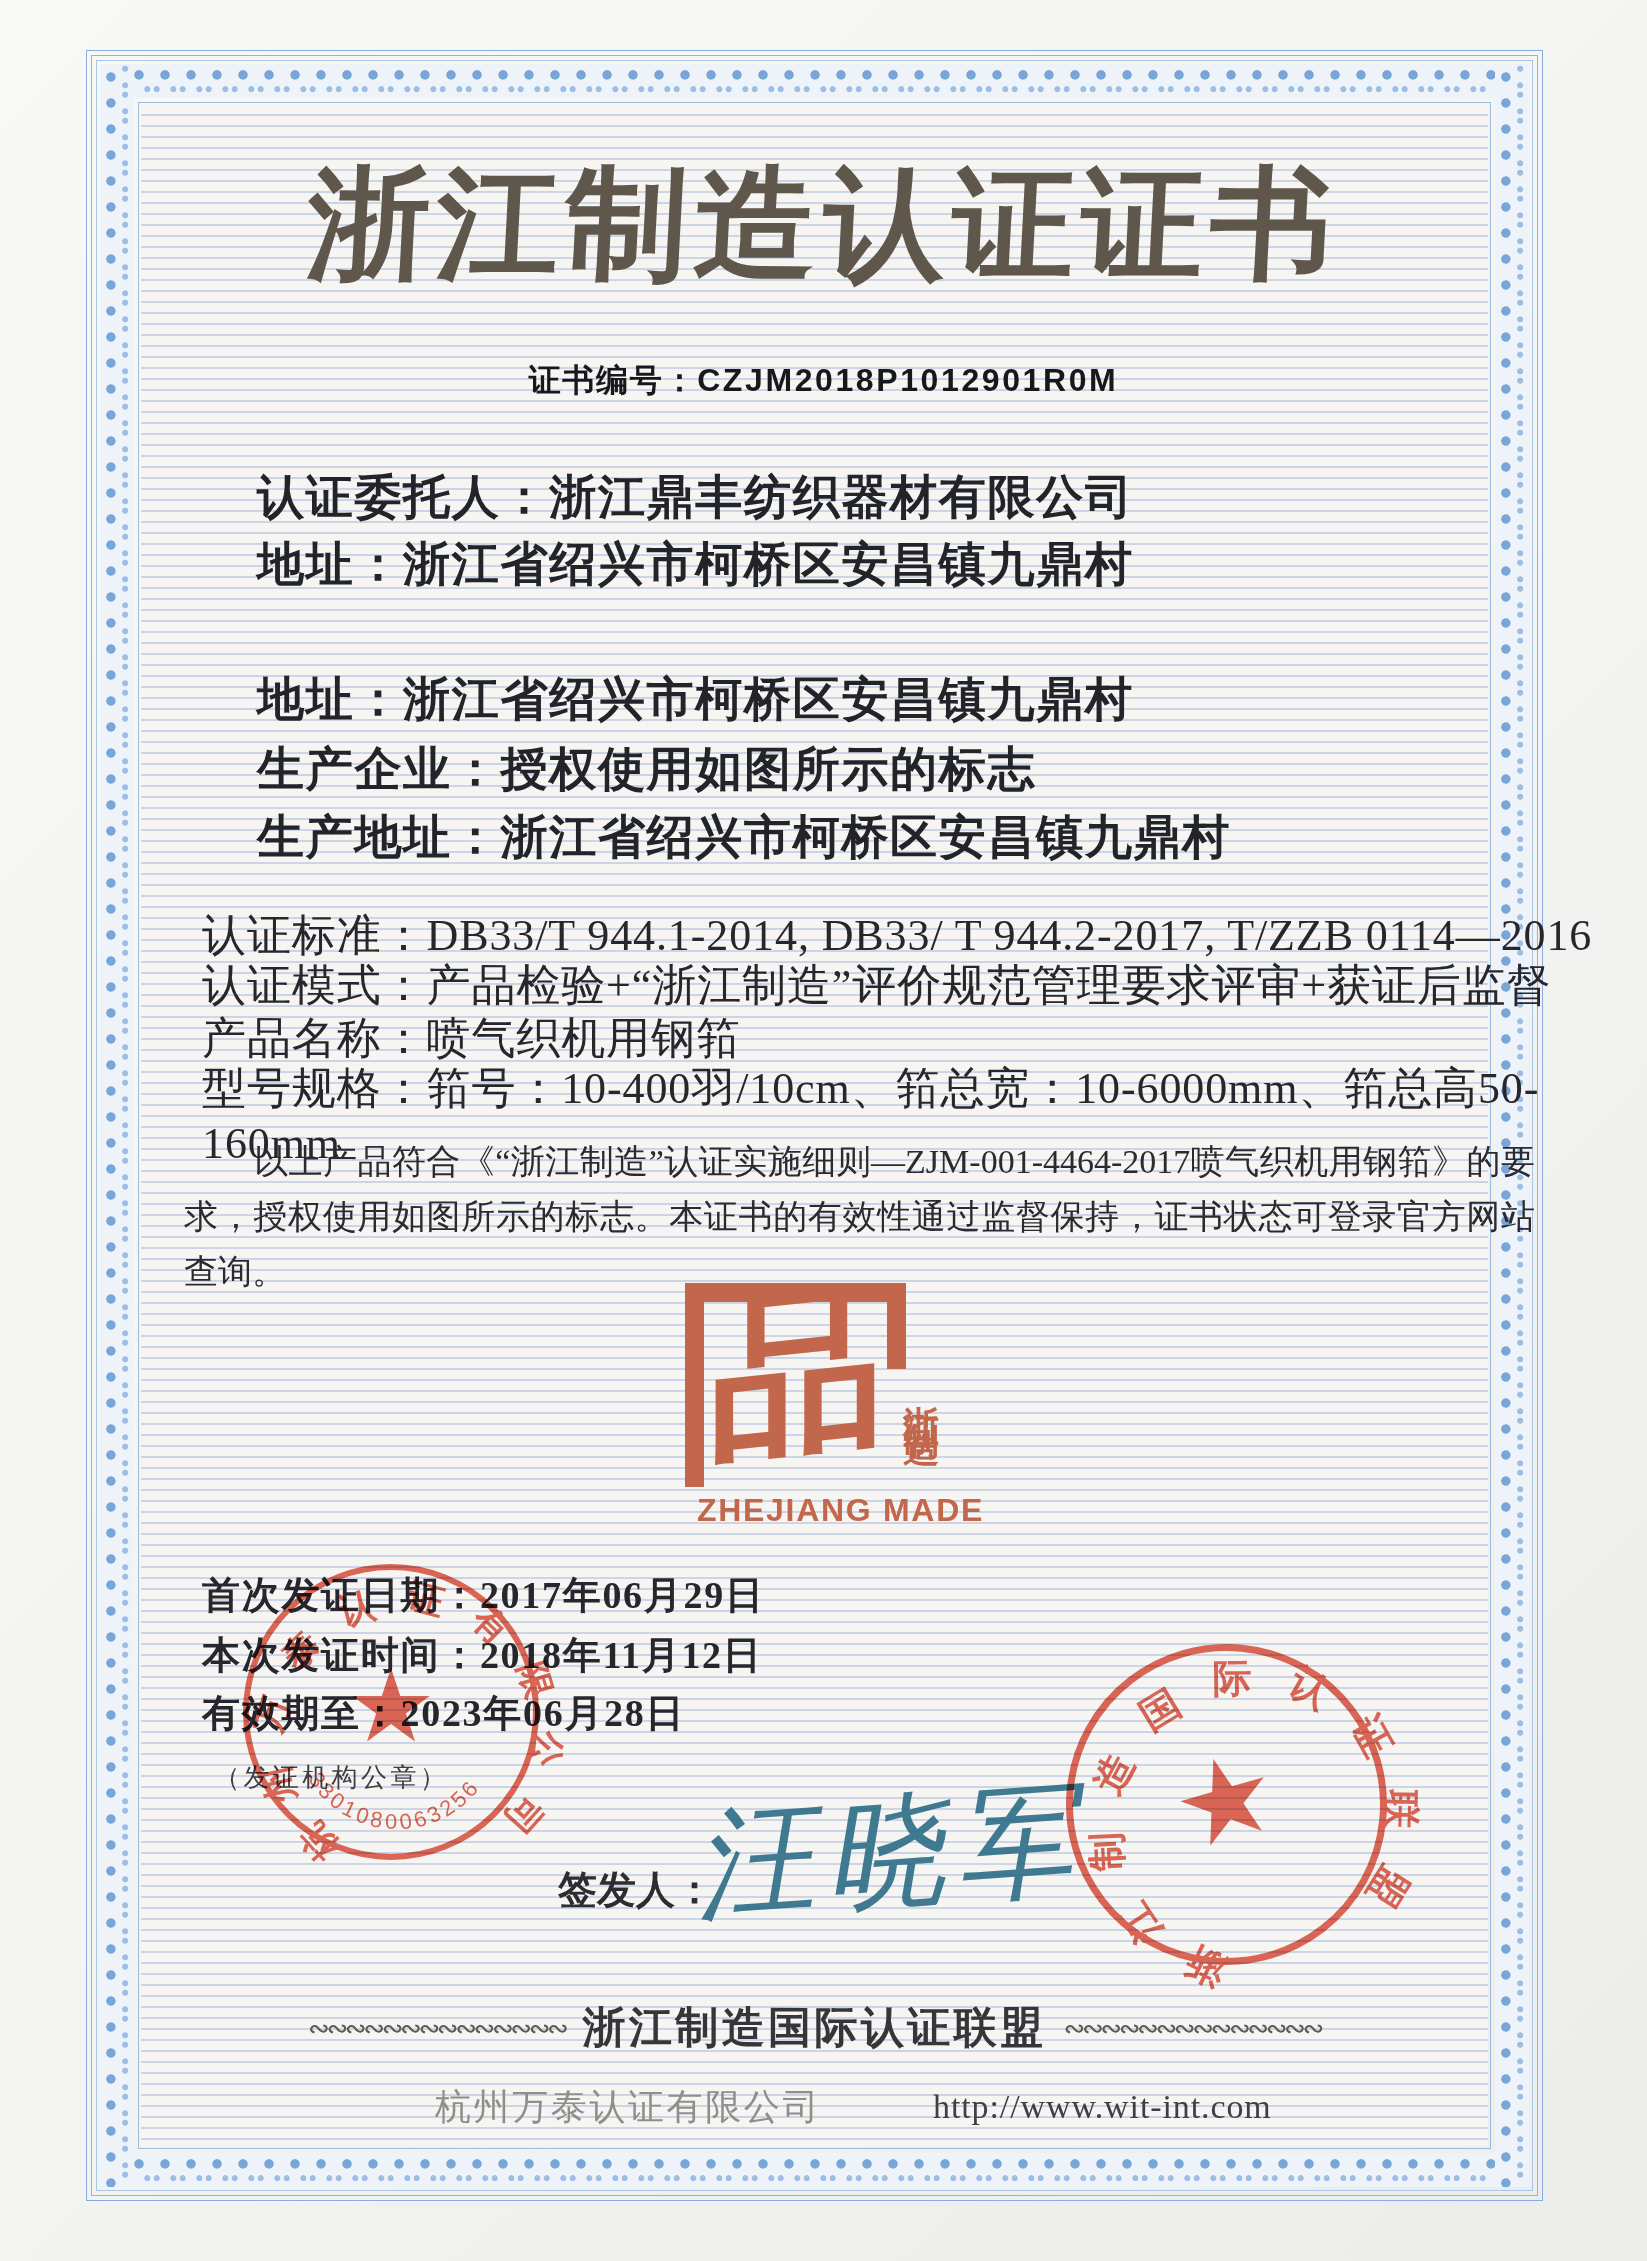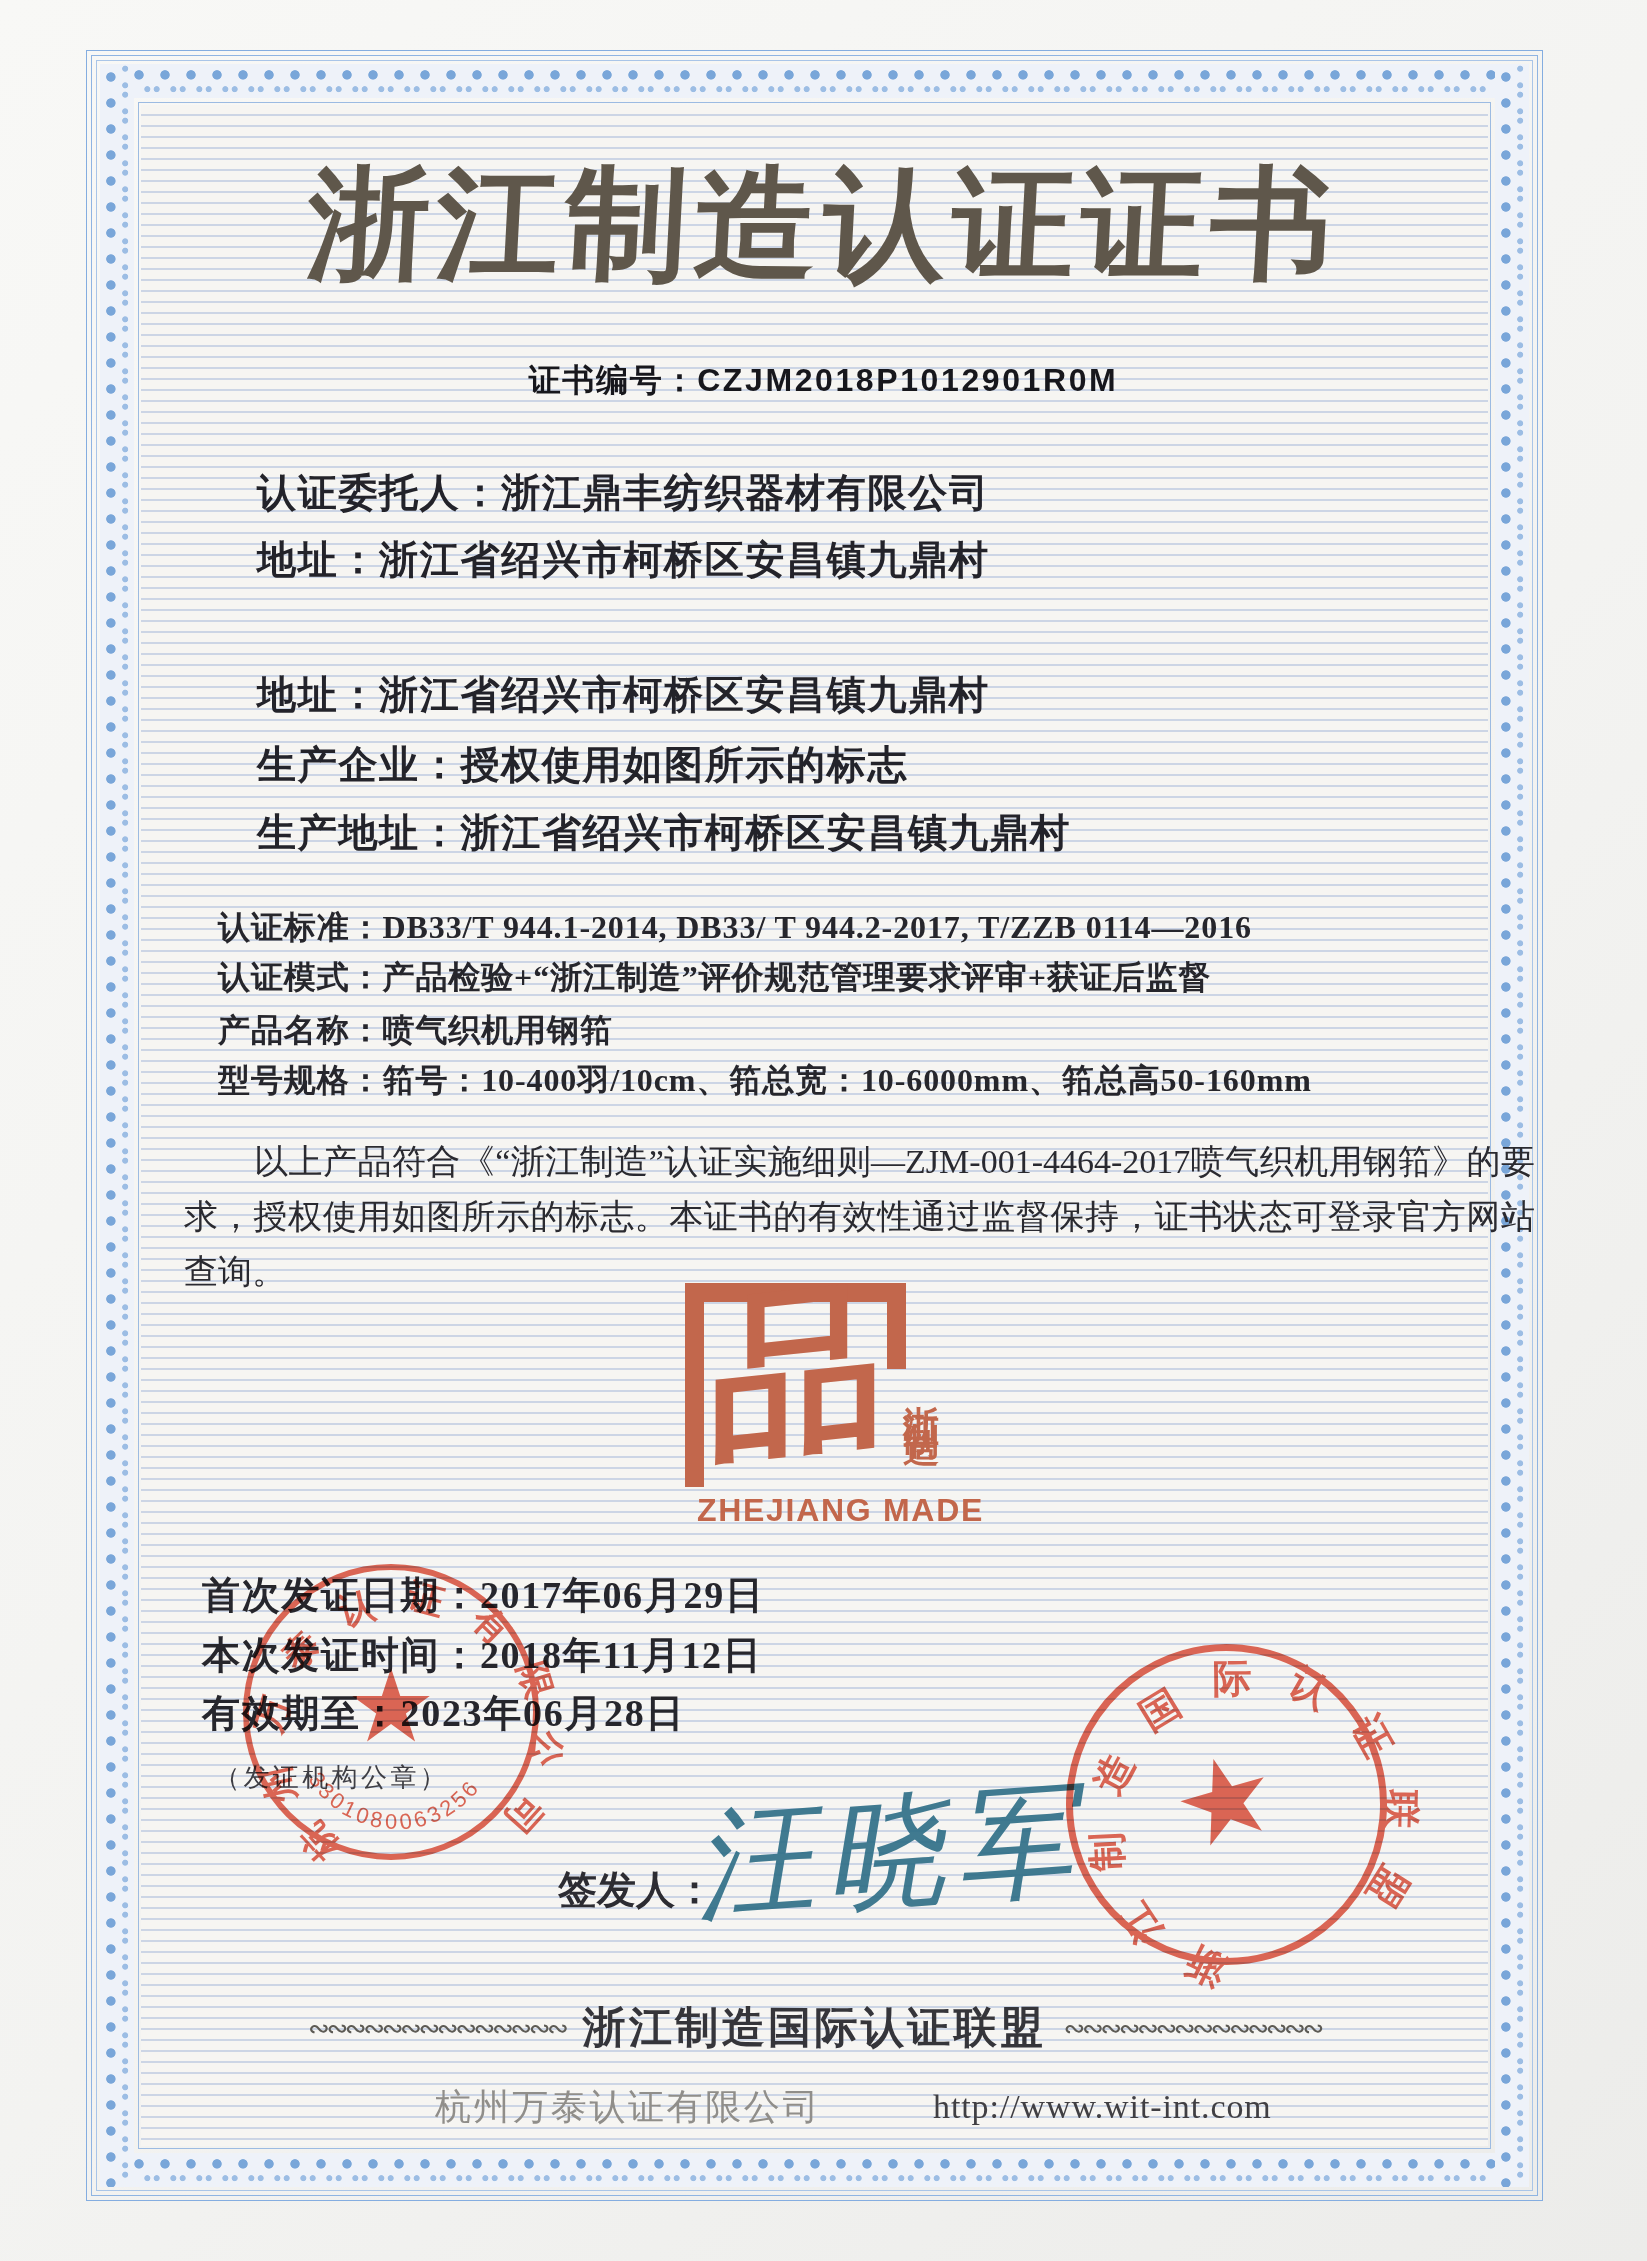--- a/index.html
+++ b/index.html
@@ -33,22 +33,22 @@
      background:repeating-linear-gradient(180deg,
         #f6f5f2 0px,#f6f5f2 9.4px,#ccd5e5 9.4px,#ccd5e5 11px);}
 
   
   .title{left:0;width:100%;top:144px;text-align:center;
          font-size:122px;font-weight:bold;letter-spacing:6.9px;color:#5f574b;
          transform:skewX(-3deg);}
   .certno{left:0;width:100%;top:359px;text-align:center;color:#17171c;
           font-size:32px;font-weight:bold;letter-spacing:1.7px;}
   .certno .code{font-family:"Liberation Sans","DejaVu Sans",sans-serif;letter-spacing:2.6px;}
-  .infoline{left:257px;font-size:39px;font-weight:bold;color:#23232a;letter-spacing:1.7px;}
-  .specline{left:218px;font-size:32px;font-weight:bold;color:#26262c;letter-spacing:0.9px;}
+  .infoline{left:257px;font-size:47px;font-weight:bold;color:#23232a;letter-spacing:1.7px;}
+  .specline{left:202px;font-size:44px;font-weight:normal;color:#26262c;letter-spacing:0.9px;}
   .statement{left:184px;top:1134px;width:1351px;font-size:34px;color:#2a2a30;
              line-height:55px;text-indent:70px;text-align:justify;}
 
   
   .logo{left:685px;top:1283px;width:257px;height:257px;color:#c2674c;}
   .logo .lframe{position:absolute;left:0;top:0;width:221px;height:204px;
         border-top:19px solid currentColor;border-left:19px solid currentColor;
         box-sizing:border-box;}
   .logo .stub{position:absolute;left:202px;top:0;width:19px;height:86px;background:currentColor;}
   .logo .pin{position:absolute;left:24px;top:1.7px;font-size:176px;font-weight:bold;

